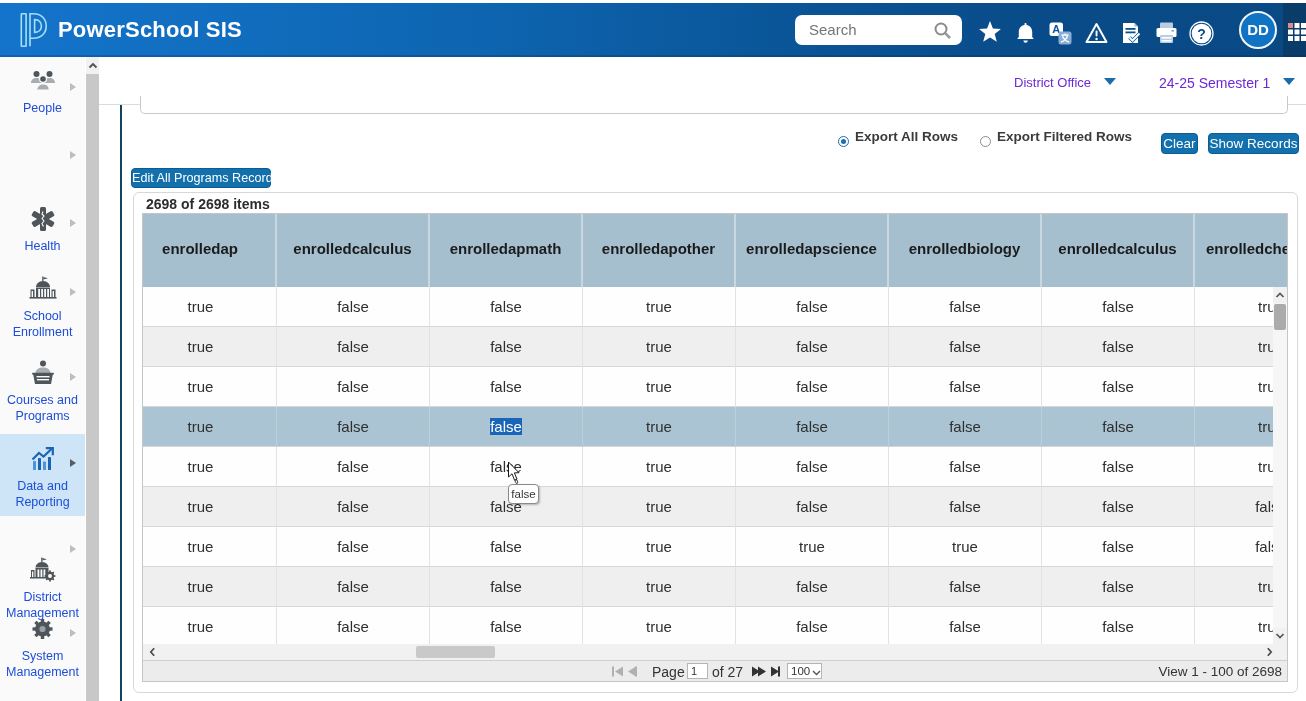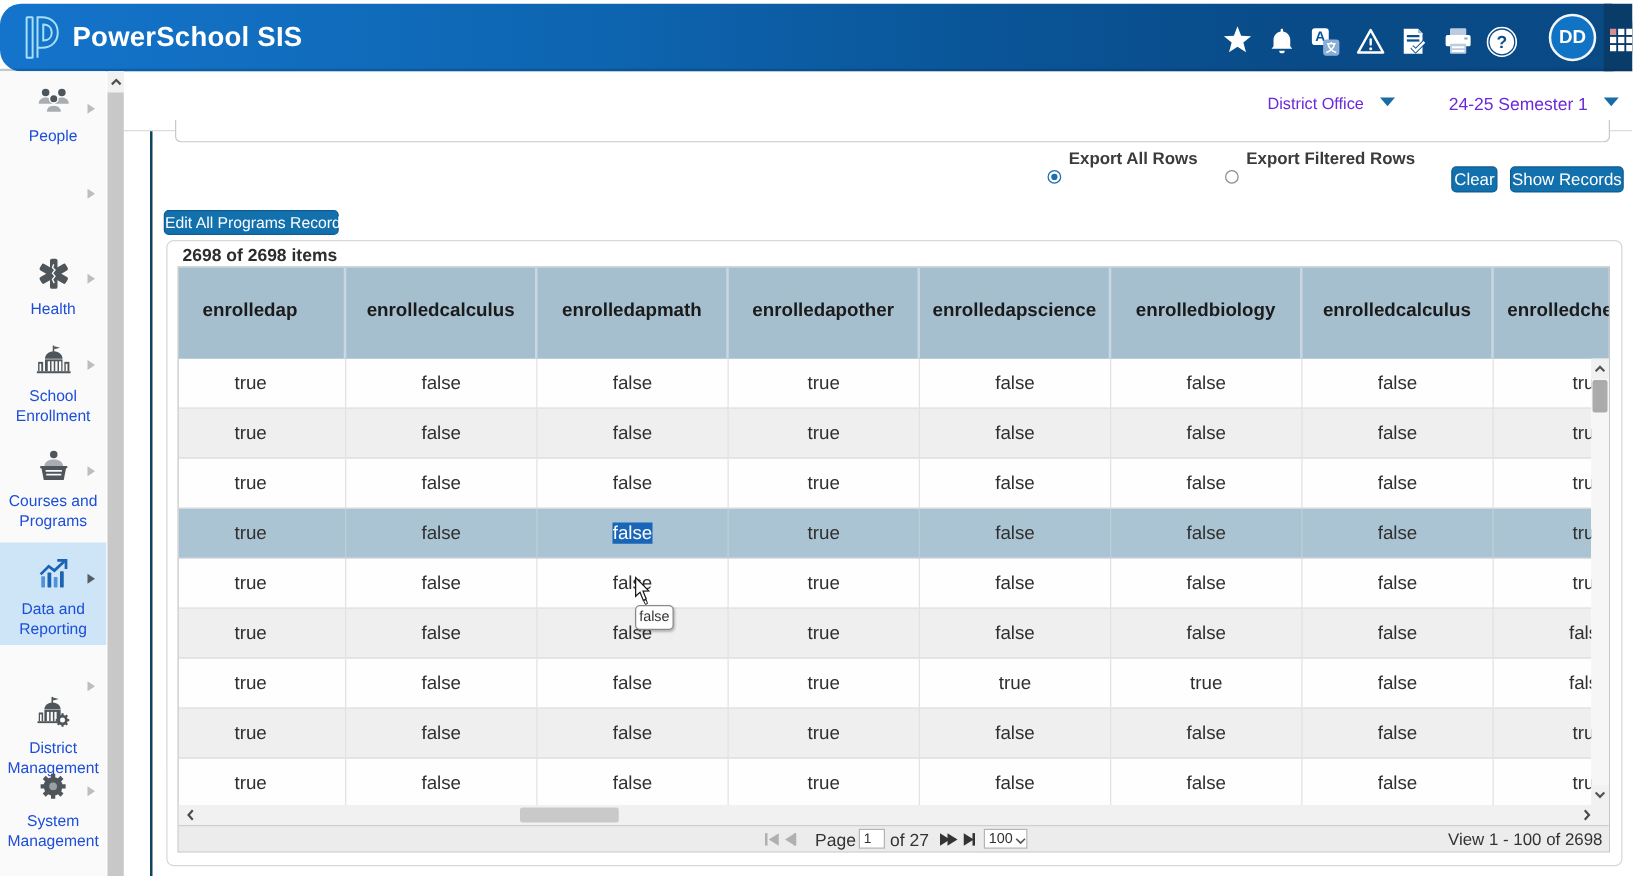--- a/index.html
+++ b/index.html
@@ -1,20 +1,20 @@
 <!DOCTYPE html>
 <html><head><meta charset="utf-8">
 <style>
 *{margin:0;padding:0;box-sizing:border-box}
 html,body{width:1306px;height:701px;overflow:hidden;background:#fff;
  font-family:"Liberation Sans",sans-serif;position:relative}
 .abs{position:absolute}
 
 #nav{position:absolute;left:0;top:3px;width:1306px;height:54px;
- background:linear-gradient(90deg,#1474cb 0%,#0e66b2 35%,#0a5598 60%,#094b88 80%,#094a85 100%);border-radius:17px;}
+ background:linear-gradient(90deg,#1474cb 0%,#0e66b2 35%,#0a5598 60%,#094b88 80%,#094a85 100%);}
 #nav:after{content:"";position:absolute;left:0;bottom:0;width:100%;height:2px;background:rgba(3,40,80,.25)}
 #navdark{position:absolute;left:1283px;top:0;width:23px;height:54px;background:#0a3c69}
 #logo{position:absolute;left:19px;top:8px}
 #brand{position:absolute;left:58px;top:14px;font-size:22px;font-weight:bold;color:#fff;letter-spacing:.2px}
 #search{position:absolute;left:795px;top:12px;width:167px;height:30px;background:#fff;border-radius:7px}
 #search span{position:absolute;left:14px;top:6px;font-size:15px;color:#757575}
 #search svg{position:absolute;right:8px;top:5px}
 .nico{position:absolute;top:18px}
 #av{position:absolute;left:1239px;top:8px;width:38px;height:38px;border-radius:50%;
  border:2px solid #f2f6fa;background:#1173c4;color:#fff;font-weight:bold;font-size:15px;
@@ -38,21 +38,21 @@
  border-width:7px 6px 0 6px;border-color:#1a6ca5 transparent transparent transparent}
 #hline{position:absolute;left:99px;top:104px;width:1207px;height:1px;background:#dcdcdc}
 #boxfrag{position:absolute;left:140px;top:96px;width:1148px;height:18px;background:#fff;
  border:1px solid #c9c9c9;border-top:none;border-radius:0 0 5px 5px}
 #accent{position:absolute;left:119.5px;top:105px;width:2.5px;height:596px;background:#11445c}
 
 .radio{position:absolute;top:136px;width:11px;height:11px;border-radius:50%;background:#fff}
 #r1{left:838px;border:1.5px solid #1a6fae}
 #r1:after{content:"";position:absolute;left:1.5px;top:1.5px;width:5px;height:5px;border-radius:50%;background:#1a6fae}
 #r2{left:980px;border:1.5px solid #8d8d8d}
-.rlbl{position:absolute;top:119px;font-size:13.5px;font-weight:bold;color:#3b3b3b}
+.rlbl{position:absolute;top:129px;font-size:13.5px;font-weight:bold;color:#3b3b3b}
 .btn{position:absolute;top:133px;height:21px;background:#1270ad;border:1px solid #0c5b92;
  border-radius:4px;color:#fff;font-size:13.5px;text-align:center;line-height:19px;white-space:nowrap}
 #editbtn{position:absolute;left:131px;top:168px;width:140px;height:20px;background:#1270ad;
  border:1px solid #0c5b92;border-radius:4px;color:#fff;font-size:12.6px;text-align:center;line-height:18px;white-space:nowrap}
 
 #panel{position:absolute;left:133px;top:192px;width:1165px;height:501px;background:#fff;
  border:1px solid #d8d8d8;border-radius:6px}
 #items{position:absolute;left:146px;top:196px;font-size:14px;font-weight:bold;color:#2d2d2d}
 #grid{position:absolute;left:142px;top:213px;width:1146px;height:469px;background:#fff;
  border:1px solid #c6c6c6}
@@ -103,20 +103,27 @@
  <div id="logo">
       <svg width="29" height="38" viewBox="0 0 29 38">
 <g fill="none" stroke="#a5dff8" stroke-width="1.6">
 <rect x="2.3" y="2.8" width="4.8" height="32.4" rx="0.4"></rect>
 <path d="M11 2.8 L14.2 2.8 C23.2 2.8 27.2 8.6 27.2 15 C27.2 21.4 23.2 27.2 14.2 27.2 L11 27.2 L11 35.2 Z"></path>
 <path d="M15.6 8.6 C20.6 8.6 22.4 12 22.4 15 C22.4 18 20.6 21.4 15.6 21.4 L15.6 8.6 Z"></path>
 </g>
       </svg>
     </div>
  <div id="brand">PowerSchool SIS</div>
+ <div id="search">
+      <span>Search</span>
+  <svg width="22" height="22" viewBox="0 0 22 22">
+        <circle cx="9" cy="9" r="5.5" fill="none" stroke="#8b8b8b" stroke-width="2"></circle>
+        <line x1="13.2" y1="13.2" x2="18" y2="18" stroke="#9b9b9b" stroke-width="2.6"></line>
+      </svg>
+ </div>
  <svg class="abs" style="left:0;top:0" width="1306" height="57">
       <polygon points="990.0,18.0 992.9,25.5 1000.9,25.9 994.7,31.0 996.8,38.8 990.0,34.4 983.2,38.8 985.3,31.0 979.1,25.9 987.1,25.5" fill="#fff"></polygon>
     </svg>
 <svg class="nico" style="left:1014px" width="23" height="24" viewBox="0 0 23 24">
 <path d="M11.5 2 C11 2 10.5 2.4 10.5 3 L10.5 4.1 C7 4.7 4.8 7.5 4.8 11 L4.8 16 L3.2 18 L19.8 18 L18.2 16 L18.2 11 C18.2 7.5 16 4.7 12.5 4.1 L12.5 3 C12.5 2.4 12 2 11.5 2 Z" fill="#fff"></path>
 <path d="M9.4 19.5 a2.2 2.2 0 0 0 4.4 0 Z" fill="#fff"></path>
     </svg>
 <svg class="nico" style="left:1048px" width="25" height="25" viewBox="0 0 25 25">
 <rect x="1.5" y="1.5" width="13.5" height="13.5" rx="2.5" fill="#fff"></rect>
 <text x="8.2" y="12" font-family="Liberation Sans" font-size="11" font-weight="bold" fill="#0b559c" text-anchor="middle">A</text>

